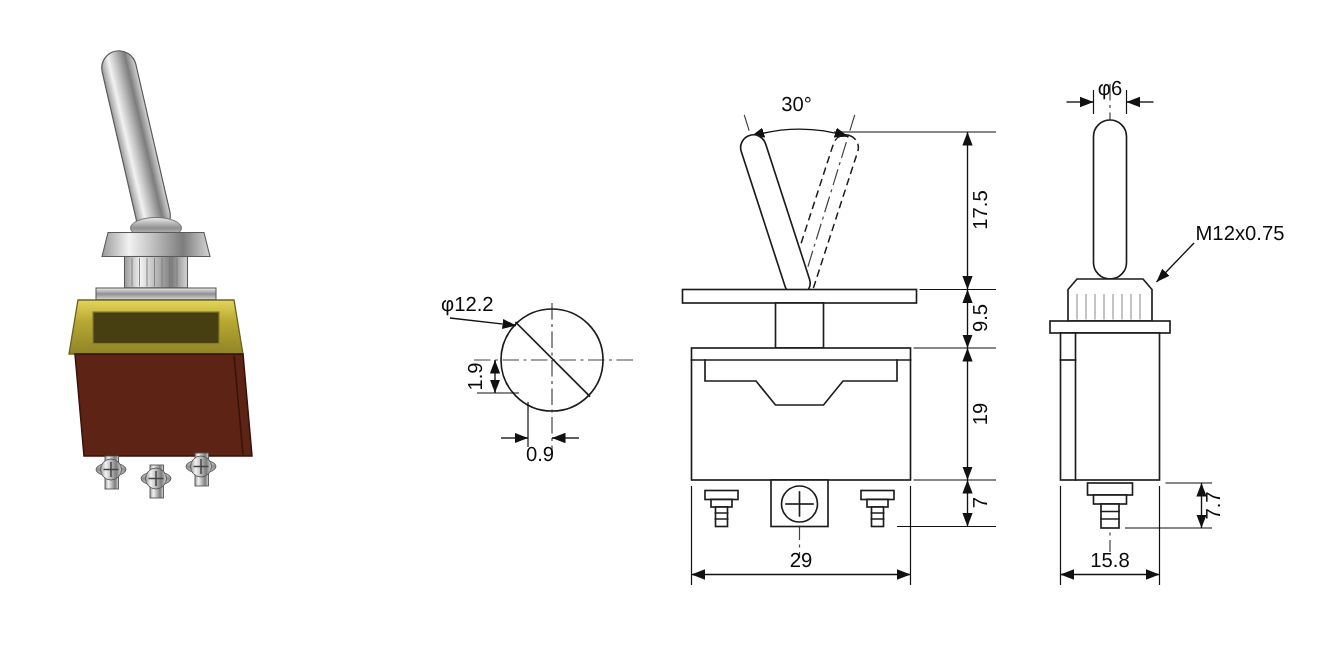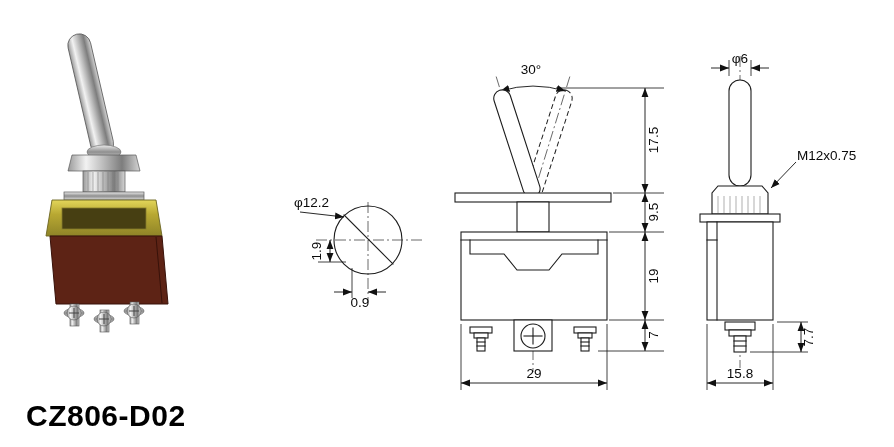--- a/index.html
+++ b/index.html
@@ -207,14 +207,13 @@
       <line class="dim" x1="801" y1="322" x2="801" y2="352" marker-start="url(#arr)" marker-end="url(#arr)"></line>
       <text class="dimtxt" text-anchor="middle" transform="rotate(-90 813 337)" x="813" y="337">7.7</text>
 
       <line class="ext" x1="707" y1="324" x2="707" y2="390"></line>
       <line class="ext" x1="773" y1="324" x2="773" y2="390"></line>
       <line class="dim" x1="707" y1="383" x2="773" y2="383" marker-start="url(#arr)" marker-end="url(#arr)"></line>
       <text class="dimtxt" text-anchor="middle" x="740" y="378">15.8</text>
     </g>
   </svg>
 
-  <div class="part-number">CZ806-D02</div>
 </div>
 
 </body></html>

